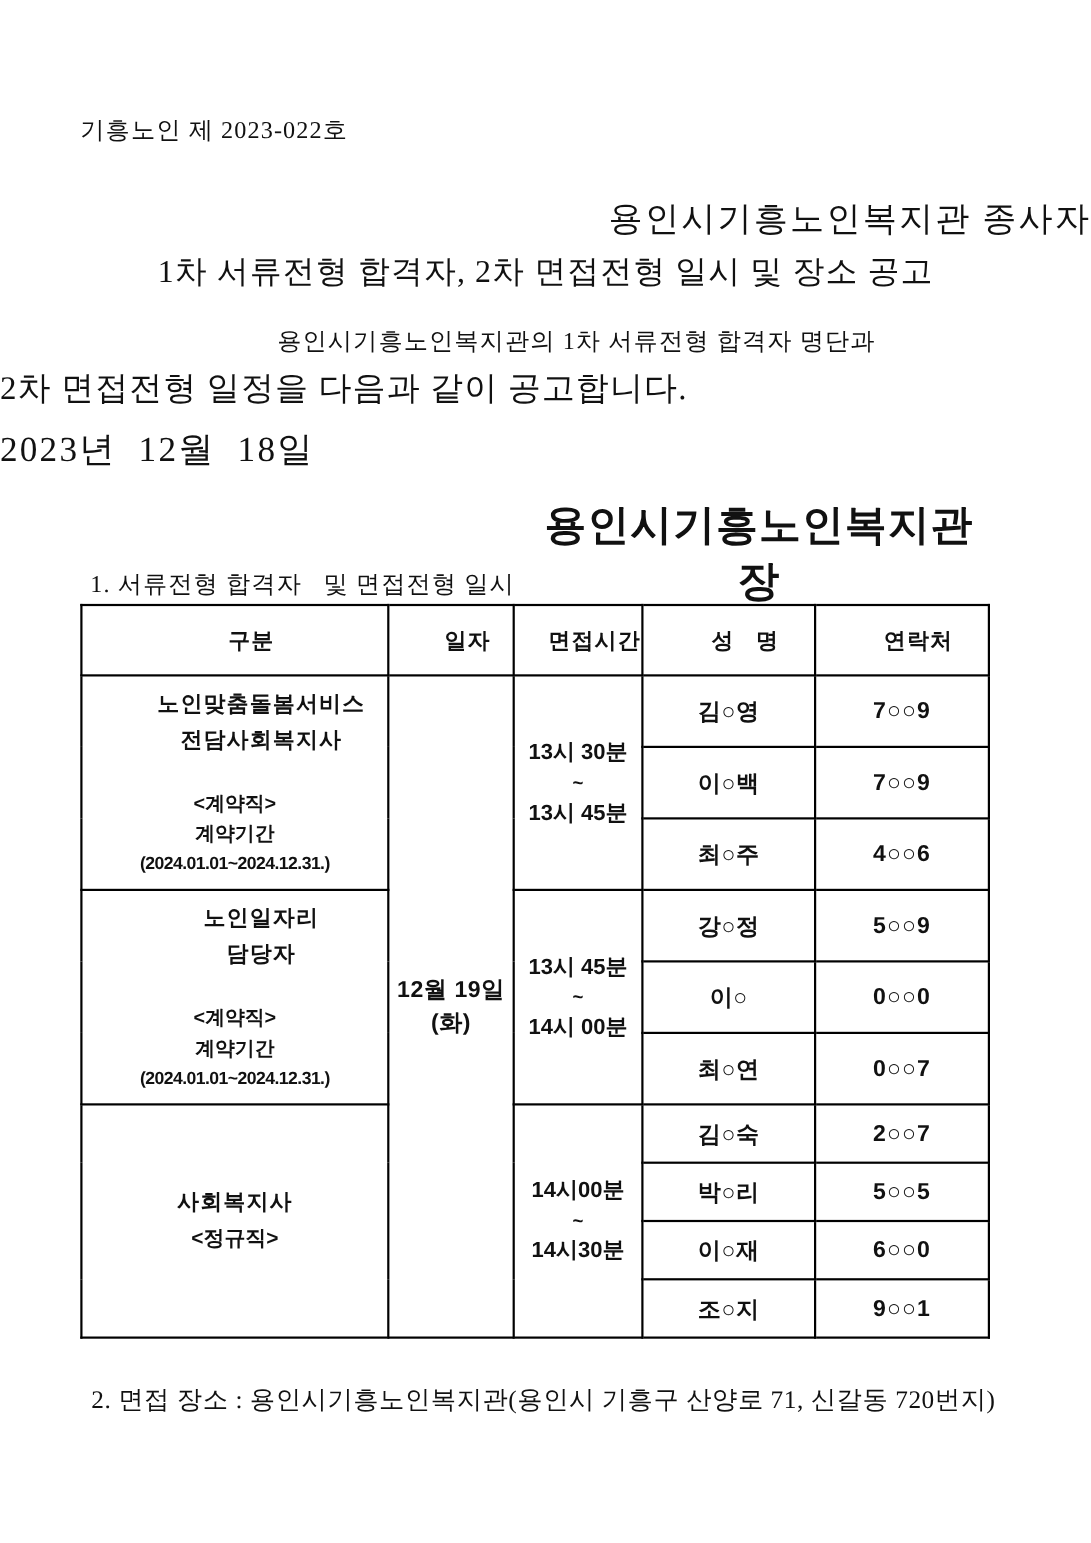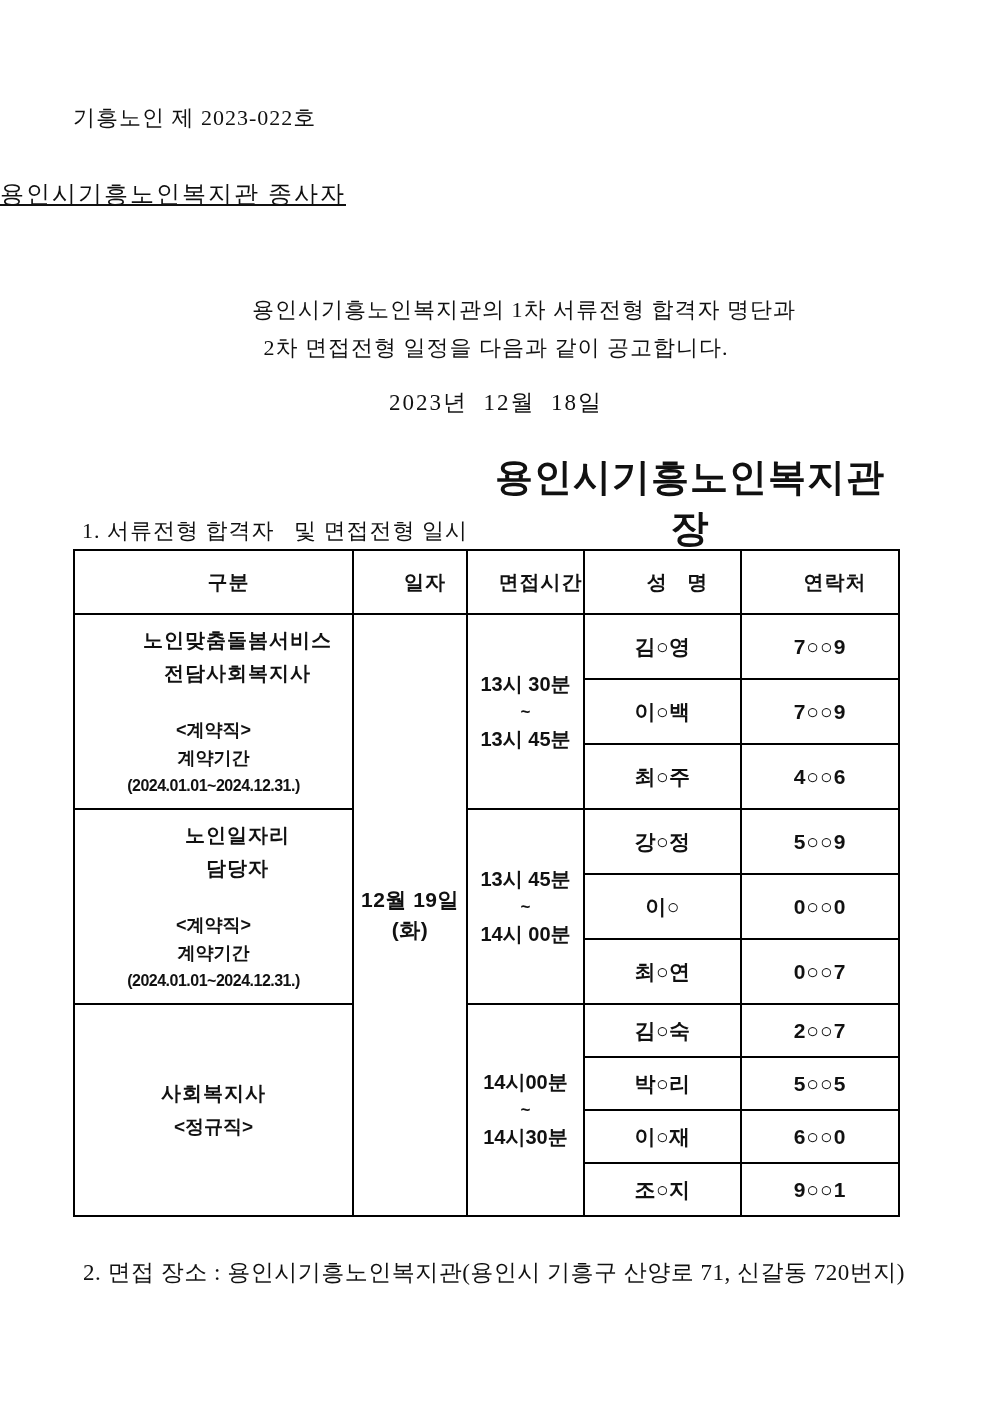--- a/index.html
+++ b/index.html
@@ -13,37 +13,37 @@
     overflow:hidden;
   }
   .ws-pre { white-space:pre; }
 
   .doc-number {
     position:absolute; left:73px; top:103px;
     font-size:22px; letter-spacing:1px;
   }
   .title-line1 {
     position:absolute; left:0; width:100%; top:178px;
-    text-align:left; font-size:24px; letter-spacing:2px;text-decoration:underline;
+    text-align:right; font-size:31px; letter-spacing:2px;
   }
   .title-line2 {
     position:absolute; left:0; width:100%; top:227px;
     text-align:center; font-size:29px; letter-spacing:1px;
   }
   .intro-line1 {
     position:absolute; left:0; width:100%; top:295px;
     text-align:center; font-size:22px; letter-spacing:1px;margin-left:28px;
   }
   .intro-line2 {
     position:absolute; left:0; width:100%; top:333px;
-    text-align:center; font-size:22px; letter-spacing:1px;
+    font-size:30px; letter-spacing:1px;
   }
   .doc-date {
     position:absolute; left:0; width:100%; top:387px;
-    text-align:center; font-size:23px; letter-spacing:2px;
+    text-align:left; font-size:32px; letter-spacing:2px;
   }
   .signatory {
     position:absolute; left:480px; top:452px; width:420px;
     text-align:center; font-size:38px; font-weight:bold; letter-spacing:1px;
   }
   .section1-heading {
     position:absolute; left:82px; top:516px;
     font-size:22px; letter-spacing:1px;
   }
 
@@ -101,20 +101,21 @@
   }
 </style>
 </head>
 <body>
 
 <div class="page">
 
   <div class="doc-number">기흥노인 제 2023-022호</div>
 
   <div class="title-line1">용인시기흥노인복지관 종사자</div>
+  <div class="title-line2">1차 서류전형 합격자, 2차 면접전형 일시 및 장소 공고</div>
 
   <div class="intro-line1">용인시기흥노인복지관의 1차 서류전형 합격자 명단과</div>
   <div class="intro-line2">2차 면접전형 일정을 다음과 같이 공고합니다.</div>
 
   <div class="doc-date ws-pre">2023년  12월  18일</div>
 
   <div class="signatory">용인시기흥노인복지관장</div>
 
   <div class="section1-heading ws-pre">1. 서류전형 합격자   및 면접전형 일시</div>
 

